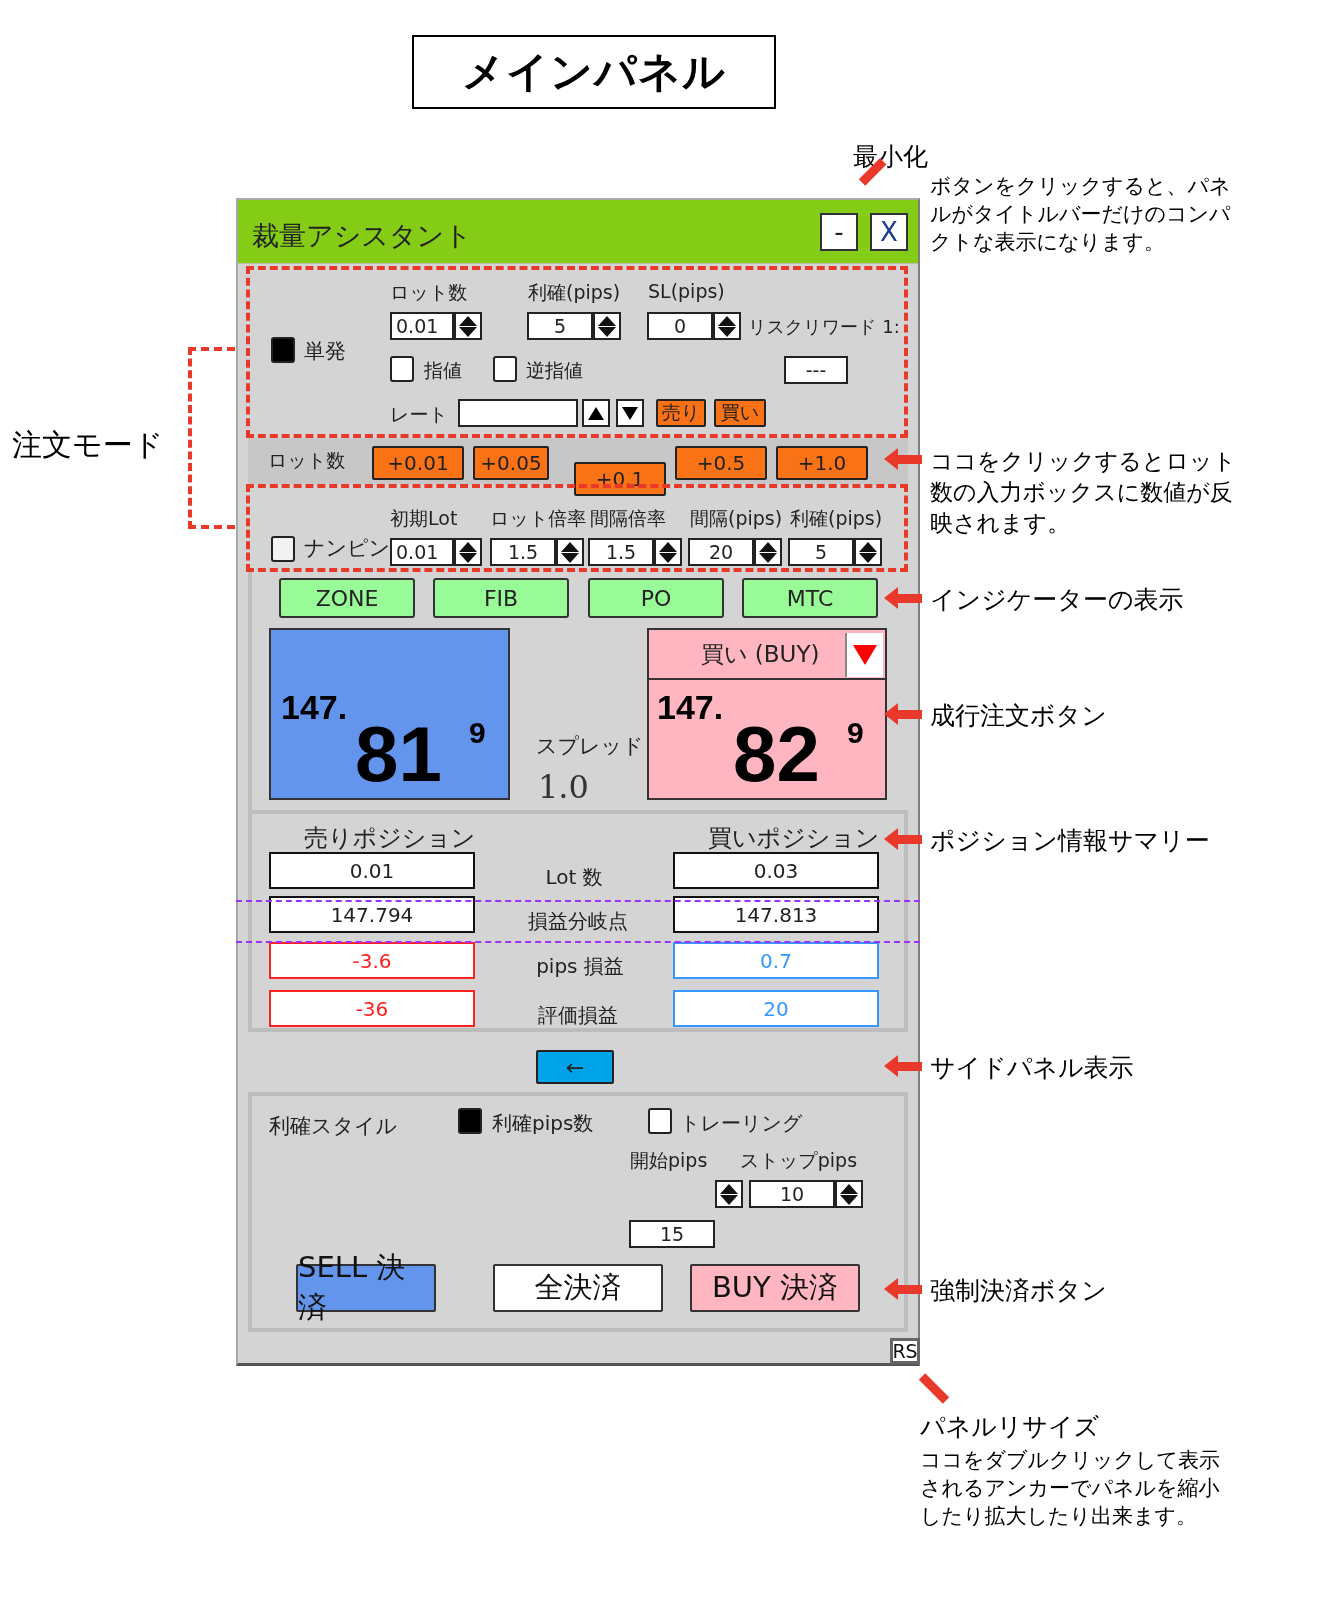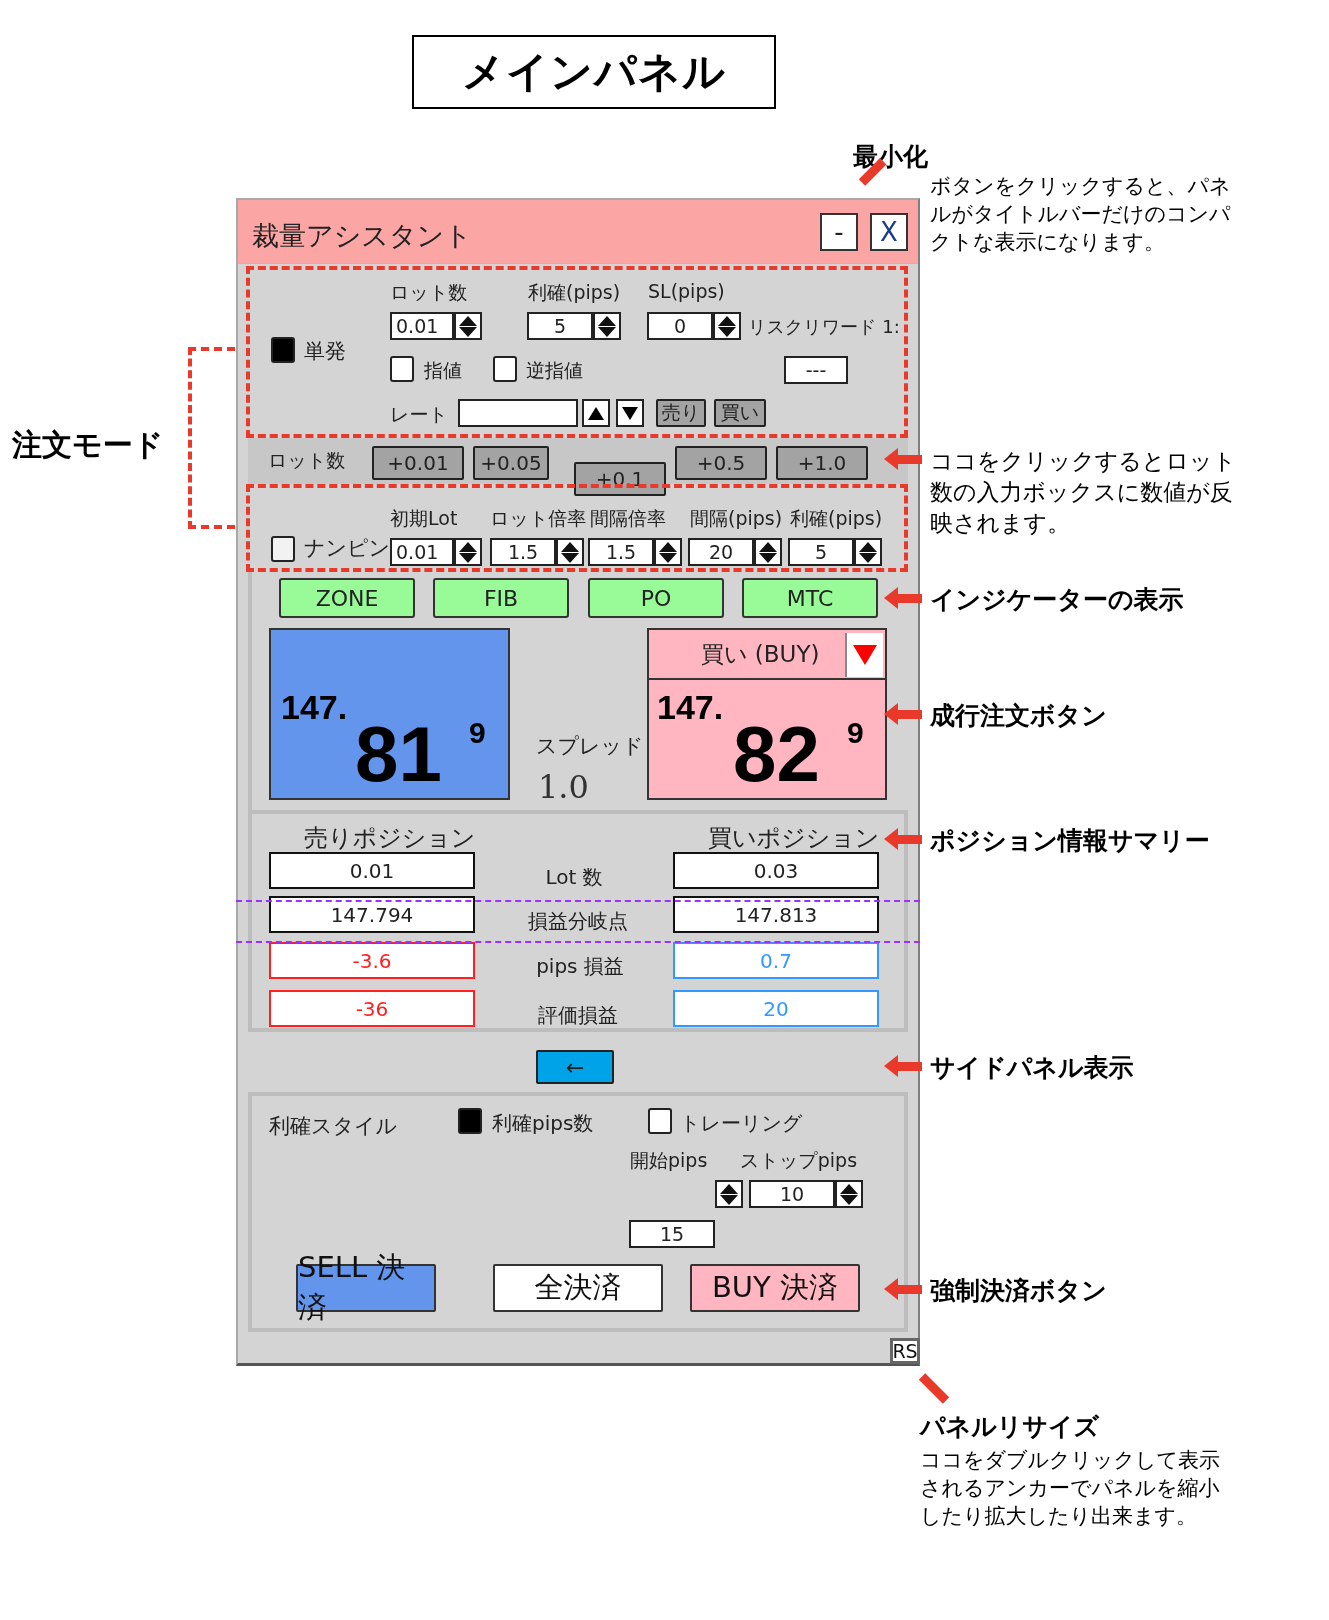--- a/index.html
+++ b/index.html
@@ -4,42 +4,42 @@
 <style>
   * { box-sizing: border-box; margin: 0; padding: 0; }
   html, body { width: 1329px; height: 1620px; background: #ffffff; overflow: hidden; }
   body { position: relative; font-family: "DejaVu Sans", "Liberation Sans", sans-serif; color: #000; }
   .abs { position: absolute; }
 
   
   .main-title { left: 412px; top: 35px; width: 364px; height: 74px; border: 2px solid #000; display: flex; align-items: center; justify-content: center; font-size: 42px; font-weight: bold; letter-spacing: 1px; }
 
   
-  .ann-title { font-weight: bold; font-size: 25px; white-space: nowrap; }
+  .ann-title { font-weight: normal; font-size: 25px; white-space: nowrap; }
   .ann-text { font-size: 21px; line-height: 28px; white-space: pre-line; }
   .red-arrow { position: absolute; display: flex; align-items: center; }
   .red-arrow .head { width: 0; height: 0; border-top: 11px solid transparent; border-bottom: 11px solid transparent; border-right: 14px solid #e8392b; }
   .red-arrow .shaft { width: 24px; height: 9px; background: #e8392b; }
 
   
   .panel { left: 236px; top: 198px; width: 684px; height: 1168px; background: #d4d4d4; border: 2px solid #a9a9a9; border-right-color: #7f7f7f; border-bottom: 3px solid #555; }
-  .titlebar { position: absolute; left: 0; top: 0; width: 680px; height: 64px; background: #fca5a5; border-bottom: 1px solid #bbb; }
+  .titlebar { position: absolute; left: 0; top: 0; width: 680px; height: 64px; background: #84cc16; border-bottom: 1px solid #bbb; }
   .titlebar .title { position: absolute; left: 14px; top: 18px; font-size: 27px; color: #222; }
   .win-btn { position: absolute; top: 13px; width: 38px; height: 38px; background: #fff; border: 2px solid #333; font-size: 26px; display: flex; align-items: center; justify-content: center; color: #222; }
 
   .dash-box { position: absolute; border: 4px dashed #e8392b; }
   .lbl { position: absolute; font-size: 19px; color: #222; white-space: nowrap; }
   .field { position: absolute; height: 28px; background: #fff; border: 2px solid #222; font-size: 19px; display: flex; align-items: center; justify-content: center; color: #222; font-family: "DejaVu Sans", sans-serif; }
   .field.left { justify-content: flex-start; padding-left: 4px; }
   .spin { position: absolute; width: 28px; height: 28px; background: #fff; border: 2px solid #222; display: flex; flex-direction: column; align-items: center; justify-content: center; }
   .spin .up { width: 0; height: 0; border-left: 9px solid transparent; border-right: 9px solid transparent; border-bottom: 10px solid #111; }
   .spin .dn { width: 0; height: 0; border-left: 9px solid transparent; border-right: 9px solid transparent; border-top: 10px solid #111; margin-top: 1px; }
   .chk { position: absolute; width: 24px; height: 26px; border: 2px solid #222; border-radius: 3px; background: #fff; }
   .chk.on { background: #000; }
-  .btn { position: absolute; background: #a3a3a3; border: 2px solid #222; font-size: 20px; display: flex; align-items: center; justify-content: center; color: #222; border-radius: 2px; }
+  .btn { position: absolute; background: #f97316; border: 2px solid #222; font-size: 20px; display: flex; align-items: center; justify-content: center; color: #222; border-radius: 2px; }
   .btn.small { font-size: 19px; }
   .tri-btn { position: absolute; width: 28px; height: 28px; background: #fff; border: 2px solid #222; display: flex; align-items: center; justify-content: center; }
   .tri-up { width: 0; height: 0; border-left: 8px solid transparent; border-right: 8px solid transparent; border-bottom: 13px solid #000; }
   .tri-dn { width: 0; height: 0; border-left: 8px solid transparent; border-right: 8px solid transparent; border-top: 13px solid #000; }
 
   .lot-strip { position: absolute; left: 10px; top: 238px; width: 660px; height: 46px; background: #c7c7c7; }
   .ind-btn { position: absolute; top: 378px; width: 136px; height: 40px; background: #98fb98; border: 2px solid #333; border-radius: 3px; font-size: 22px; display: flex; align-items: center; justify-content: center; color: #222; }
 
   .order-box { position: absolute; border: 2px solid #333; }
   .order-head { position: absolute; left: 0; top: 0; right: 0; height: 50px; border-bottom: 2px solid #333; font-size: 23px; display: flex; align-items: center; color: #222; }

